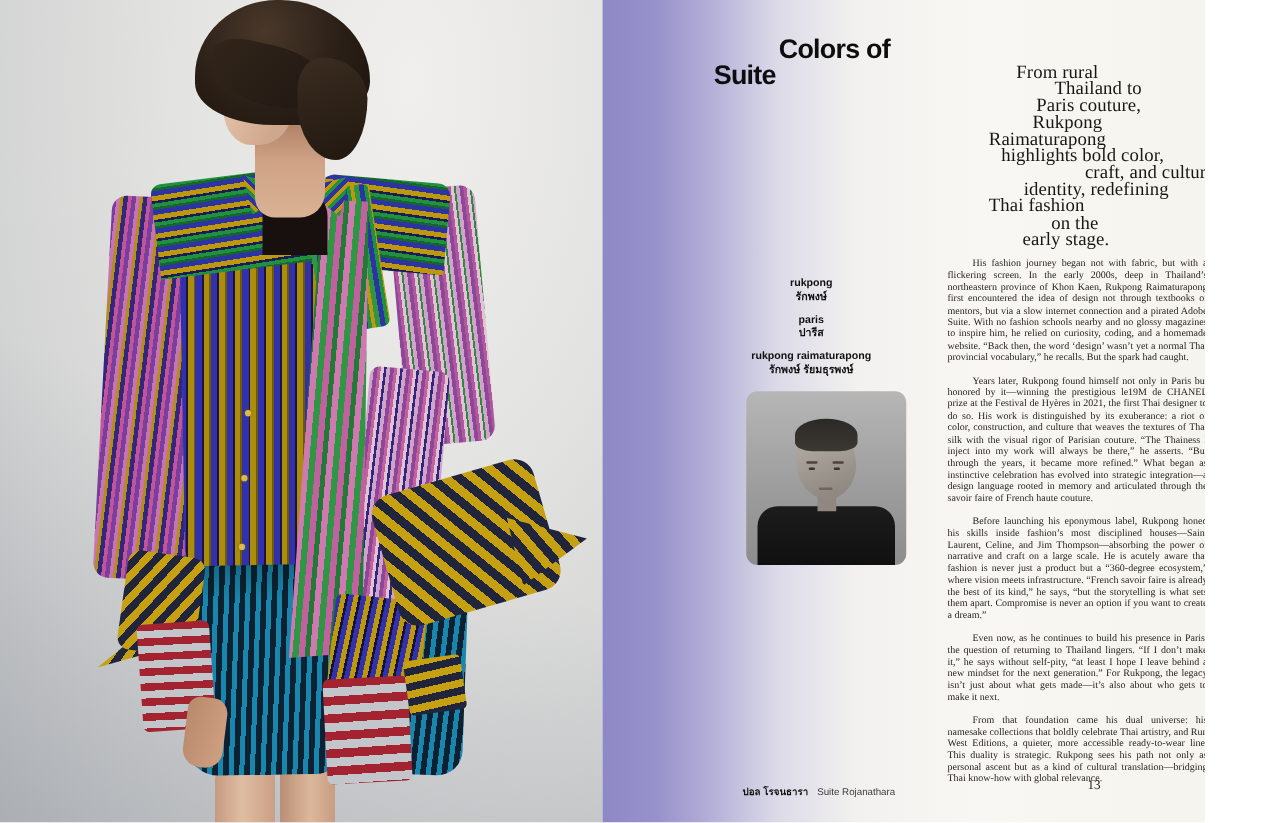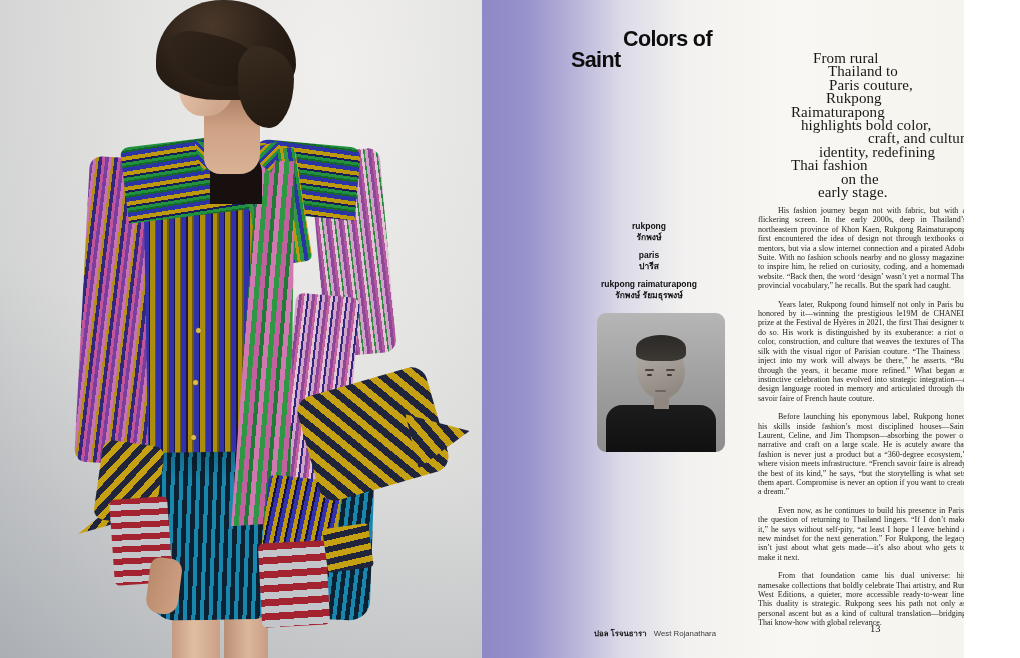--- a/index.html
+++ b/index.html
@@ -112,21 +112,21 @@
   .p-hair { left:39px; top:22px; width:50px; height:26px; border-radius:50% 50% 28% 28%;
     background:linear-gradient(180deg,#2b2926,#3c3834); }
   .p-brow { width:9px; height:2px; border-radius:2px; background:#4c453e; top:56px; }
   .p-brow.l { left:48px; } .p-brow.r { left:69px; }
   .p-eye { width:5px; height:2px; border-radius:2px; background:#3a3530; top:61px; }
   .p-eye.l { left:50px; } .p-eye.r { left:70px; }
   .p-mouth { left:58px; top:77px; width:11px; height:1.6px; border-radius:2px; background:#6e665e; }
 
   .quote { left:299px; top:52px; width:195px; font-family:"Liberation Serif", serif;
     font-size:15px; line-height:13.4px; color:#191715; letter-spacing:.1px; }
-  .q-line:nth-child(1){margin-left:32px;} .q-line:nth-child(2){margin-left:47px;}
+  .q-line:nth-child(1){margin-left:32px;} .q-line:nth-child(2){text-align:center;}
   .q-line:nth-child(3){margin-left:48px;} .q-line:nth-child(4){margin-left:45px;}
   .q-line:nth-child(5){margin-left:10px;} .q-line:nth-child(6){margin-left:20px;}
   .q-line:nth-child(7){margin-left:16px;text-align:right;} .q-line:nth-child(8){margin-left:38px;}
   .q-line:nth-child(9){margin-left:10px;} .q-line:nth-child(10){margin-left:60px;}
   .q-line:nth-child(11){margin-left:37px;}
 
   .article { left:276px; top:206px; width:208px; font-family:"Liberation Serif", serif;
     font-size:8px; line-height:9.4px; color:#221e1a; text-align:justify; }
   .article p { text-indent:20px; margin-bottom:9px; }
 
@@ -172,21 +172,21 @@
     <div class="band-red-right"></div>
     <div class="cuff-fold"></div>
     <div class="cuff-big"></div>
     <div class="cuff-big-tail"></div>
   </div>
 
   <div class="page-r">
 
     <div class="title">
       <div class="t1">Colors of</div>
-      <div class="t2">Saint</div>
+      <div class="t2">Suite</div>
     </div>
 
     <div class="quote">
       <div class="q-line">From rural</div>
       <div class="q-line">Thailand to</div>
       <div class="q-line">Paris couture,</div>
       <div class="q-line">Rukpong</div>
       <div class="q-line">Raimaturapong</div>
       <div class="q-line">highlights bold color,</div>
       <div class="q-line">craft, and cultural</div>
@@ -226,18 +226,18 @@
     <div class="article">
       <p>His fashion journey began not with fabric, but with a flickering screen. In the early 2000s, deep in Thailand’s northeastern province of Khon Kaen, Rukpong Raimaturapong first encountered the idea of design not through textbooks or mentors, but via a slow internet connection and a pirated Adobe Suite. With no fashion schools nearby and no glossy magazines to inspire him, he relied on curiosity, coding, and a homemade website. “Back then, the word ‘design’ wasn’t yet a normal Thai provincial vocabulary,” he recalls. But the spark had caught.</p>
       <p>Years later, Rukpong found himself not only in Paris but honored by it—winning the prestigious le19M de CHANEL prize at the Festival de Hyères in 2021, the first Thai designer to do so. His work is distinguished by its exuberance: a riot of color, construction, and culture that weaves the textures of Thai silk with the visual rigor of Parisian couture. “The Thainess I inject into my work will always be there,” he asserts. “But through the years, it became more refined.” What began as instinctive celebration has evolved into strategic integration—a design language rooted in memory and articulated through the savoir faire of French haute couture.</p>
       <p>Before launching his eponymous label, Rukpong honed his skills inside fashion’s most disciplined houses—Saint Laurent, Celine, and Jim Thompson—absorbing the power of narrative and craft on a large scale. He is acutely aware that fashion is never just a product but a “360-degree ecosystem,” where vision meets infrastructure. “French savoir faire is already the best of its kind,” he says, “but the storytelling is what sets them apart. Compromise is never an option if you want to create a dream.”</p>
       <p>Even now, as he continues to build his presence in Paris, the question of returning to Thailand lingers. “If I don’t make it,” he says without self-pity, “at least I hope I leave behind a new mindset for the next generation.” For Rukpong, the legacy isn’t just about what gets made—it’s also about who gets to make it next.</p>
       <p>From that foundation came his dual universe: his namesake collections that boldly celebrate Thai artistry, and Run West Editions, a quieter, more accessible ready-to-wear line. This duality is strategic. Rukpong sees his path not only as personal ascent but as a kind of cultural translation—bridging Thai know-how with global relevance.</p>
     </div>
 
     <div class="credit">
       <span class="th">ปอล โรจนธารา</span>
-      <span class="en">West Rojanathara</span>
+      <span class="en">Suite Rojanathara</span>
     </div>
     <div class="pagenum">13</div>
 
   </div>
 </div>
 
 </body></html>

